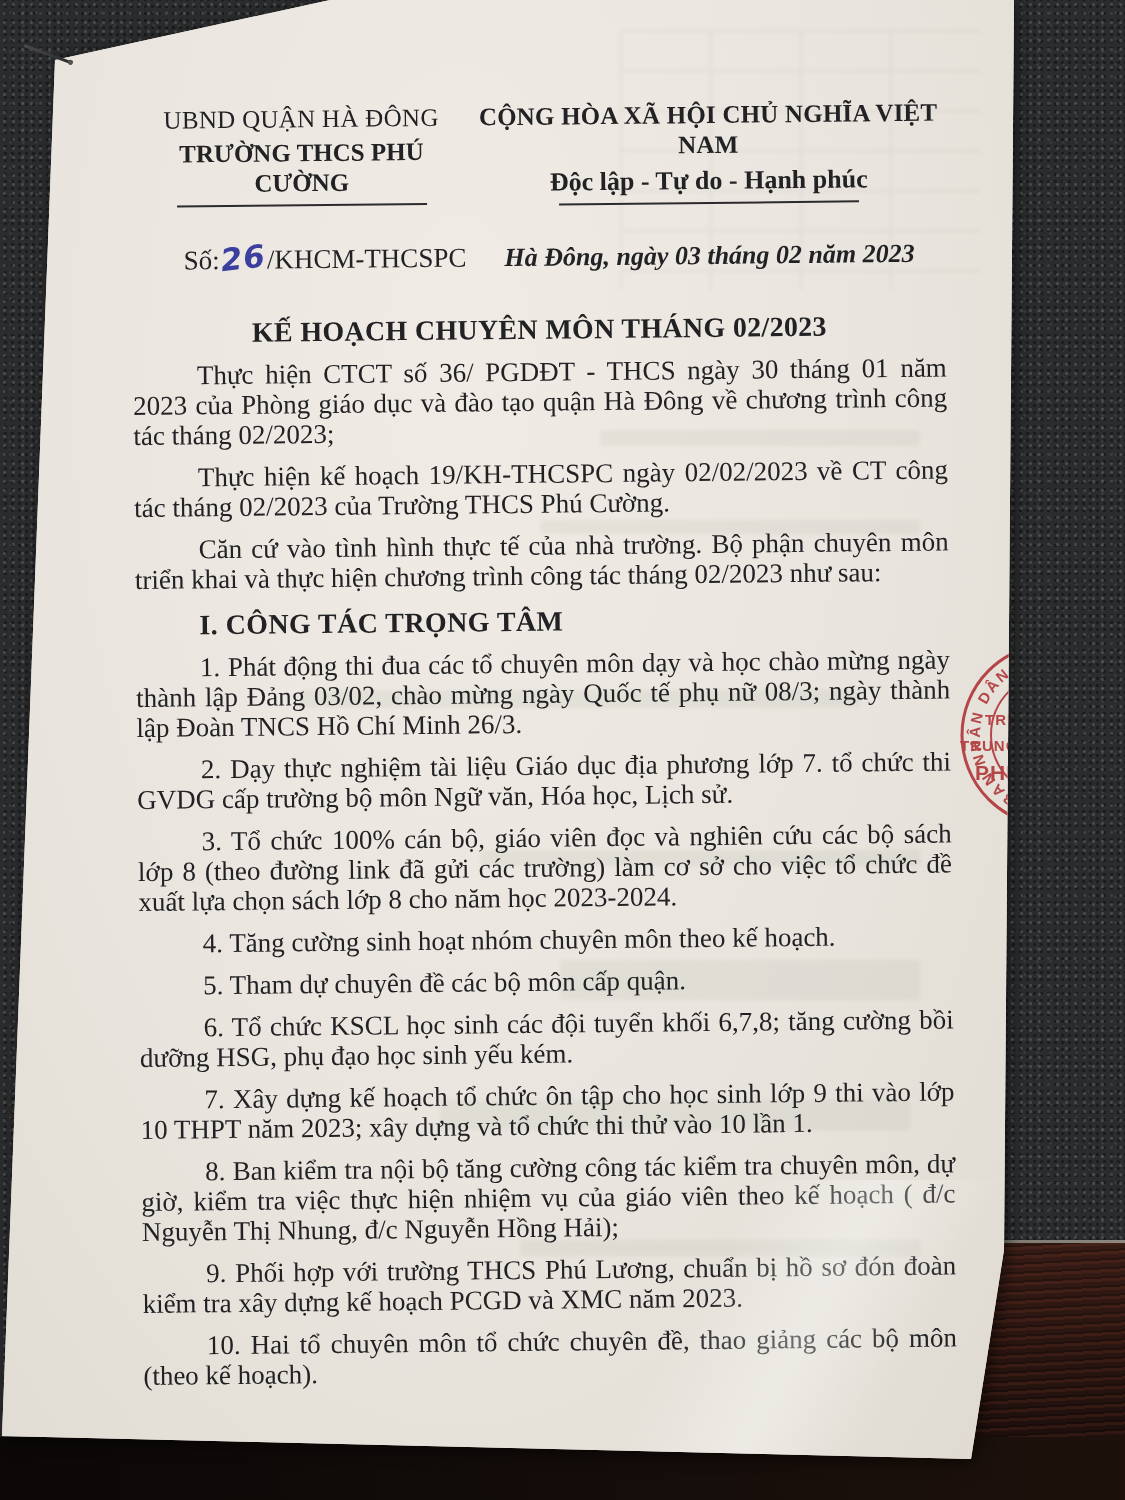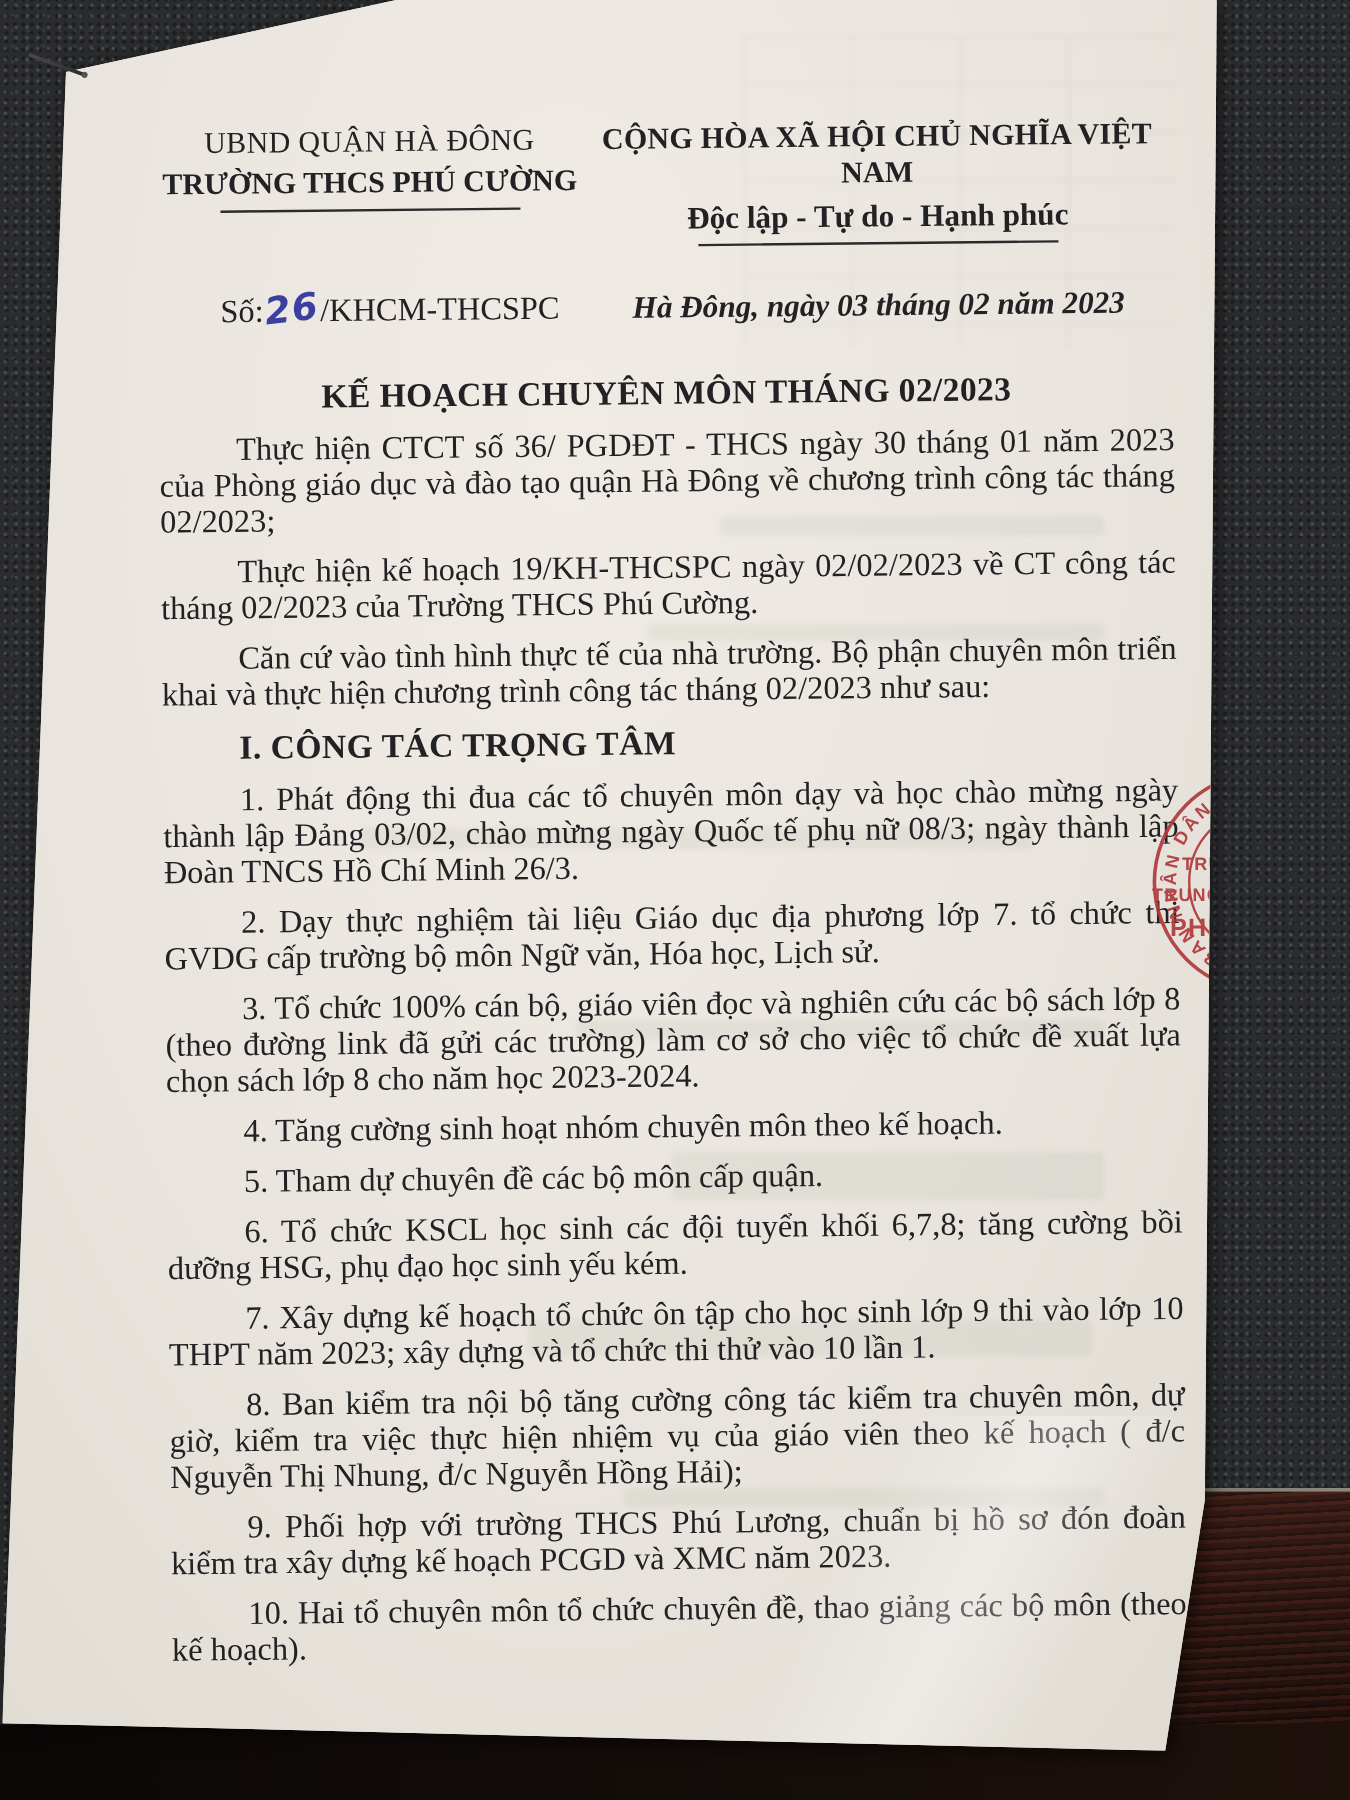--- a/index.html
+++ b/index.html
@@ -30,21 +30,20 @@
     background:linear-gradient(to right, #0b0807 0%, #140d0a 55%, #1e110c 100%);
   }
   .paper-wrap{position:absolute;left:0;top:0;z-index:4;filter:drop-shadow(3px 4px 8px rgba(0,0,0,0.55));}
   .paper{
     position:relative;width:1020px;height:1460px;
     clip-path:polygon(55px 60px, 330px 0px, 1014px 0px, 1004px 1250px, 971px 1459px, 2px 1436px);
     background-color:#e9e5de;
     background-image:
       radial-gradient(ellipse at 45% 25%, #f0ece5 0%, #e9e5de 55%, #dfdad1 100%),
       linear-gradient(100deg, rgba(0,0,0,0.05) 0%, transparent 12%);
-    padding-left: 32px;
   }
   .paper::after{ 
     content:"";position:absolute;left:420px;top:1180px;width:600px;height:280px;
     background:linear-gradient(118deg, transparent 45%, rgba(255,255,255,0.35) 62%, transparent 78%);
     pointer-events:none;
   }
   .corner-mark{
     position:absolute;left:24px;top:44px;width:50px;height:3px;z-index:6;
     background:linear-gradient(to right,#4a4a4c,#2c2c2e);
     transform:rotate(20deg);transform-origin:left center;border-radius:2px;

